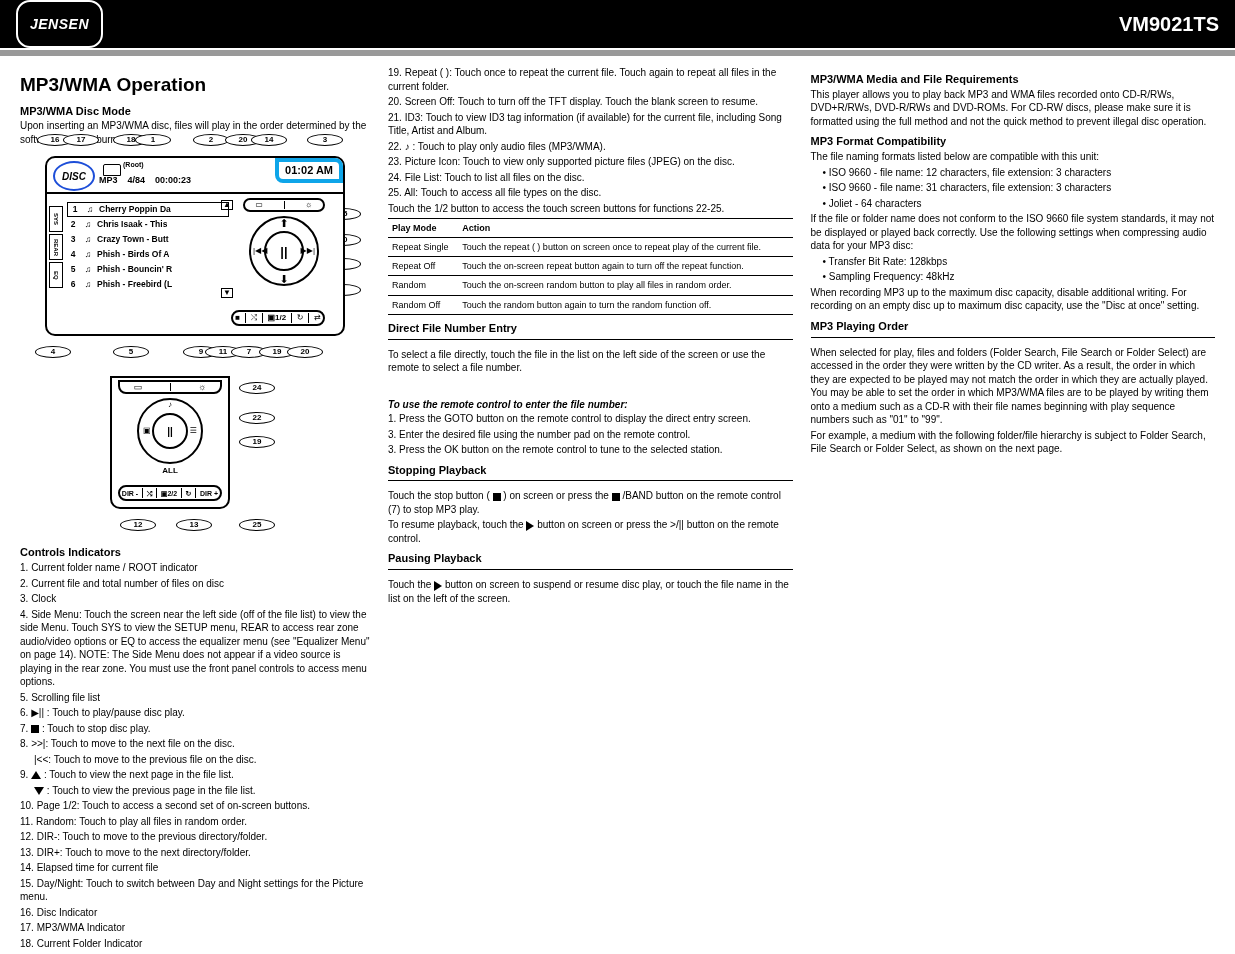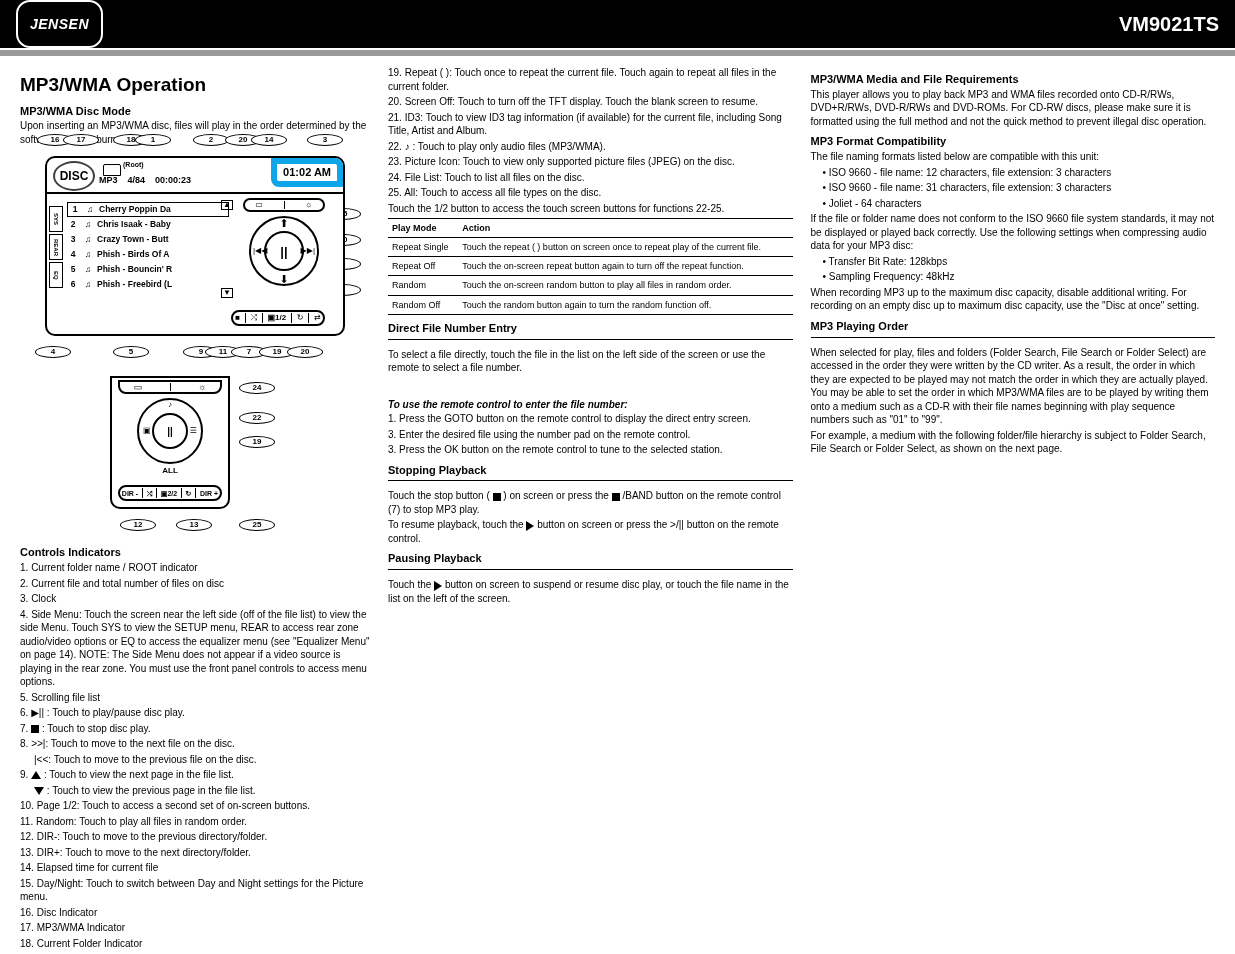--- a/index.html
+++ b/index.html
@@ -17,25 +17,25 @@
     h1 { font-size: 19px; font-weight: bold; margin: 6px 0 4px 0; }
     h2 { font-size: 11px; font-weight: bold; margin-top: 6px; margin-bottom: 1px; }
     h3 { font-size: 10px; font-weight: bold; font-style: italic; margin-top: 23px; margin-bottom: 1px; }
     p { margin-bottom: 2px; }
     .divider { border-top: 1px solid #000; margin: 3px 0 8px 0; }
     
     
     .diagram-wrap { position: relative; width: 320px; margin: 10px auto 8px auto; }
     .device { border: 2.5px solid #000; border-radius: 10px; width: 300px; height: 180px; position: relative; background: #fff; margin: 0 auto; }
     .titlebar { border-bottom: 2px solid #000; height: 36px; position: relative; display: flex; align-items: center; padding-left: 52px; }
-    .disc-circle { position: absolute; left: 6px; top: 3px; width: 42px; height: 30px; border: 2px solid #404040; border-radius: 50%; font-size: 12px; font-weight: bold; display: flex; align-items: center; justify-content: center; }
+    .disc-circle { position: absolute; left: 6px; top: 3px; width: 42px; height: 30px; border: 2px solid #1d4ed8; border-radius: 50%; font-size: 10px; font-weight: bold; display: flex; align-items: center; justify-content: center; font-style: italic; }
     .folder-ic { width: 18px; height: 12px; border: 1.5px solid #000; border-radius: 2px 2px 0 0; position: relative; display: inline-block; }
     .root-lbl { font-size: 7px; font-weight: bold; position: absolute; top: 2px; left: 76px; }
     .titlebar .info { font-size: 9px; font-weight: bold; display: flex; gap: 10px; margin-top: 10px; }
-    .clockbox { position: absolute; right: 0; top: 0; border: 6px solid #0ea5e9; border-radius: 0 8px 0 8px; padding: 1px 6px; font-size: 11px; font-weight: bold; background: #fff; }
+    .clockbox { position: absolute; right: 0; top: 0; border: 4px solid #0ea5e9; border-radius: 0 8px 0 8px; padding: 1px 6px; font-size: 11px; font-weight: bold; background: #fff; }
     
     .tracklist { position: absolute; left: 20px; top: 44px; width: 162px; }
     .trow { display: flex; align-items: center; font-size: 8.5px; font-weight: bold; gap: 4px; height: 15px; }
     .trow.sel { border: 1.5px solid #000; padding: 0 1px; }
     .tnum { width: 12px; text-align: center; }
     .note-ic { width: 10px; text-align: center; }
     .ttitle { white-space: nowrap; overflow: hidden; }
     .scroll-arrow { position: absolute; right: 110px; width: 12px; height: 10px; border: 1.5px solid #000; font-size: 8px; text-align: center; line-height: 8px; background:#fff; }
     
     .sidebar-tabs { position: absolute; left: 2px; top: 48px; font-size: 6px; font-weight: bold; }
@@ -140,21 +140,21 @@
 
         <div class="tracklist">
           <div class="trow sel">
               <span class="tnum">1</span>
               <span class="note-ic">♫</span>
               <span class="ttitle">Cherry Poppin Da</span>
             </div>
           <div class="trow">
               <span class="tnum">2</span>
               <span class="note-ic">♫</span>
-              <span class="ttitle">Chris Isaak - Baby</span>
+              <span class="ttitle">Chris Isaak - This</span>
             </div>
           <div class="trow">
               <span class="tnum">3</span>
               <span class="note-ic">♫</span>
               <span class="ttitle">Crazy Town - Butt</span>
             </div>
           <div class="trow">
               <span class="tnum">4</span>
               <span class="note-ic">♫</span>
               <span class="ttitle">Phish - Birds Of A</span>

